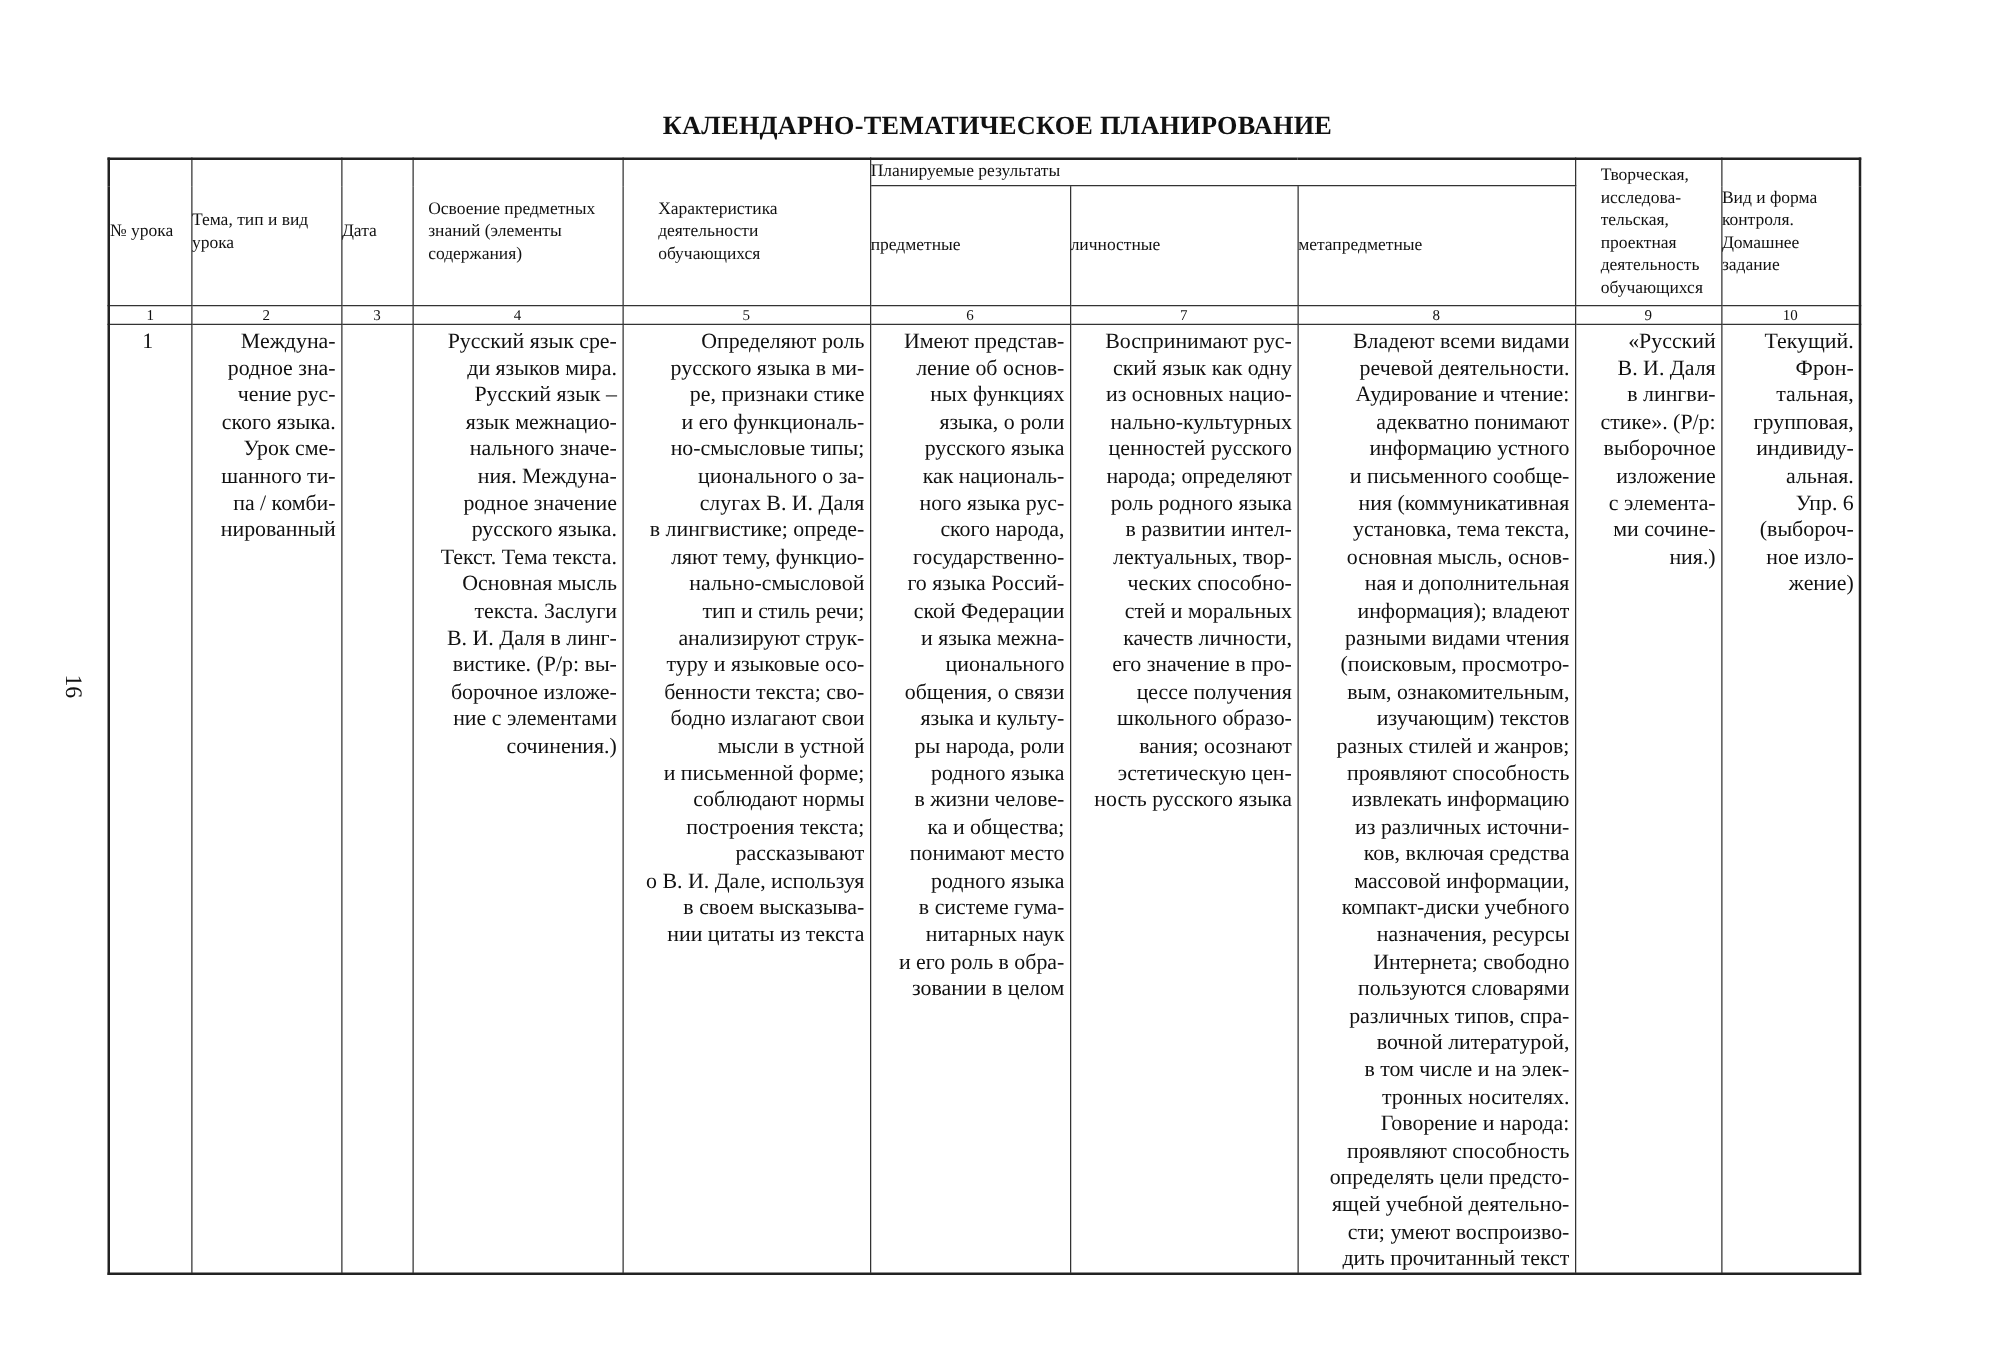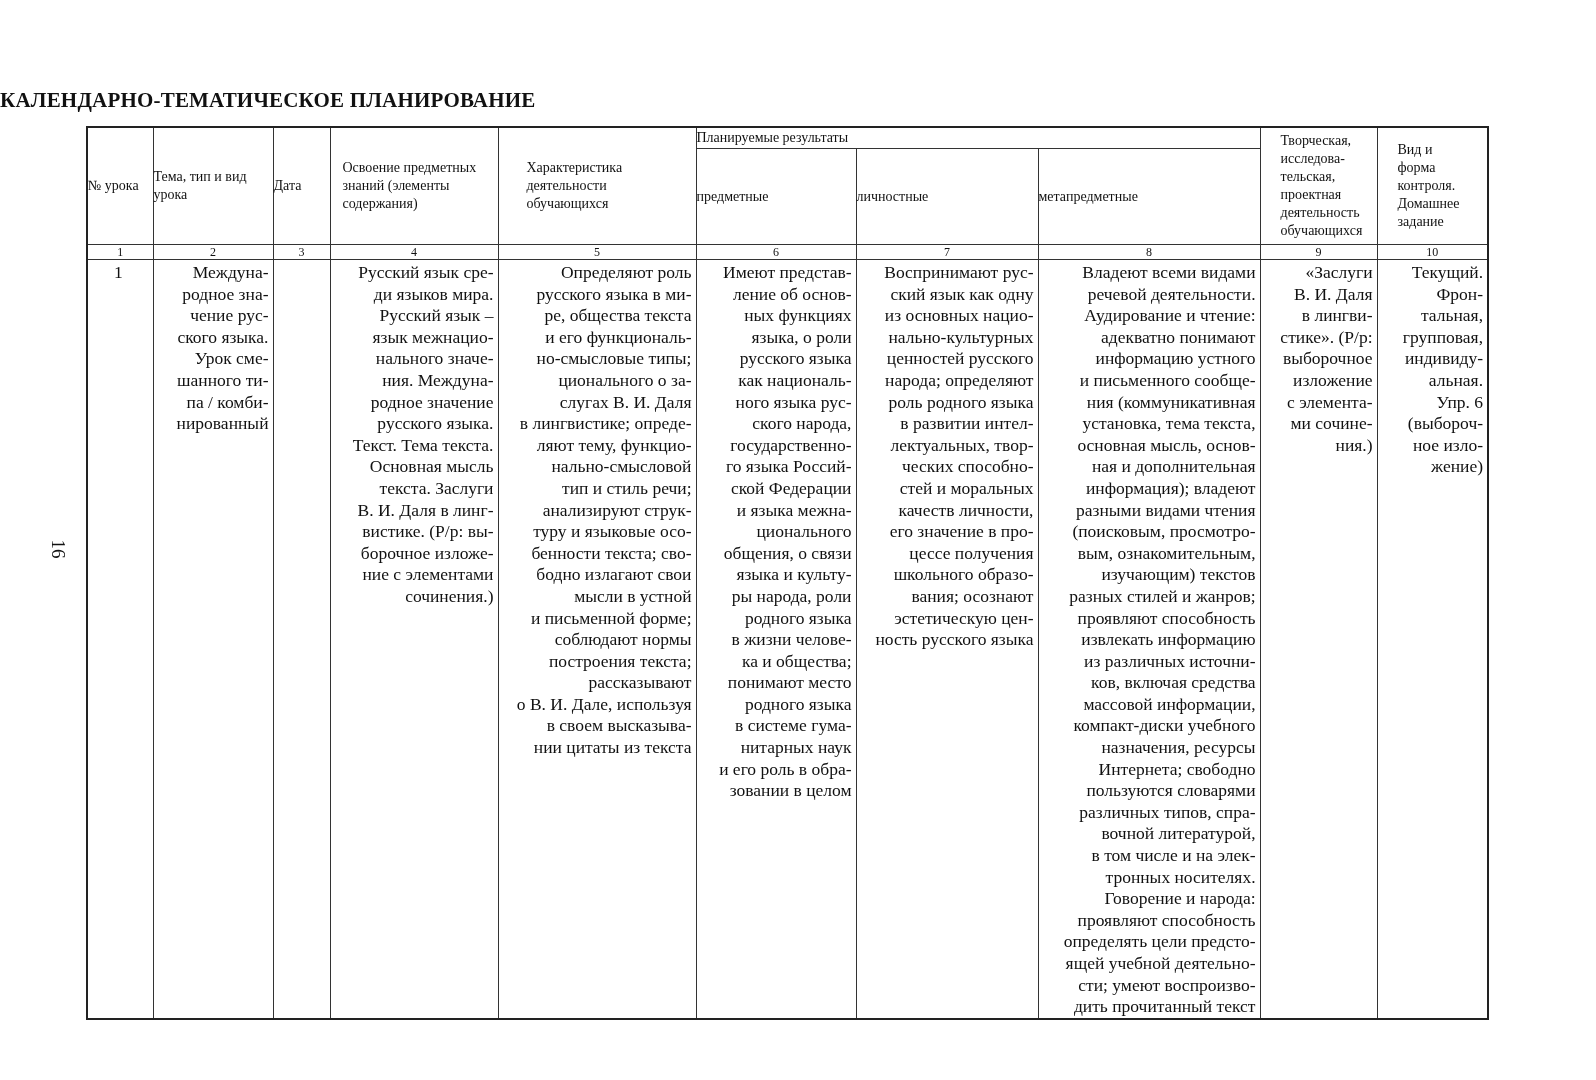--- a/index.html
+++ b/index.html
@@ -1,21 +1,21 @@
 <!DOCTYPE html>
 <html><head>
 <meta charset="utf-8">
 <style>
   html, body { margin: 0; padding: 0; }
   body {
     width: 1596px; height: 1080px; background: #ffffff; position: relative; overflow: hidden;
     font-family: "Liberation Serif", "DejaVu Serif", serif; color: #111;
   }
   .title {
-    position: absolute; left: 0; top: 88px; width: 1596px; text-align: left;
+    position: absolute; left: 0; top: 88px; width: 1596px; text-align: center;
     font-weight: bold; font-size: 21px; letter-spacing: 0.2px;
     padding-left: 0;
   }
   .title span { position: relative; left: 0; }
   .page-num {
     position: absolute; left: 48px; top: 538px; font-size: 19px;
     transform: rotate(90deg); transform-origin: center;
   }
   table.plan {
     position: absolute; left: 86px; top: 126px; width: 1401px; height: 888px;
@@ -57,21 +57,21 @@
   </colgroup>
   <tbody>
       <tr class="hdr-1">
     <th rowspan="2">№ урока</th>
     <th rowspan="2">Тема, тип и вид урока</th>
     <th rowspan="2">Дата</th>
     <th rowspan="2" style="padding:0 12px">Освоение предметных знаний (элементы содержания)</th>
     <th rowspan="2" style="padding:16px 28px">Характеристика деятельности обучающихся</th>
     <th colspan="3">Планируемые результаты</th>
     <th rowspan="2" style="padding:0 20px">Творческая, исследова-тельская, проектная деятельность обучающихся</th>
-    <th rowspan="2" style="padding:0 20px">Вид и форма контроля. Домашнее задание</th>
+    <th rowspan="2" style="padding:0 0">Вид и форма контроля. Домашнее задание</th>
   </tr>
   <tr class="hdr-2">
     <th>предметные</th>
     <th>личностные</th>
     <th>метапредметные</th>
   </tr>
   <tr class="num-row">
     <td>1</td>
     <td>2</td>
     <td>3</td>
@@ -114,21 +114,21 @@
           <span class="cell-line">текста. Заслуги</span>
           <span class="cell-line">В. И. Даля в линг-</span>
           <span class="cell-line">вистике. (Р/р: вы-</span>
           <span class="cell-line">борочное изложе-</span>
           <span class="cell-line">ние с элементами</span>
           <span class="cell-line">сочинения.)</span>
         </td>
     <td>
           <span class="cell-line">Определяют роль</span>
           <span class="cell-line">русского языка в ми-</span>
-          <span class="cell-line">ре, общества текста</span>
+          <span class="cell-line">ре, признаки стике</span>
           <span class="cell-line">и его функциональ-</span>
           <span class="cell-line">но-смысловые типы;</span>
           <span class="cell-line">ционального о за-</span>
           <span class="cell-line">слугах В. И. Даля</span>
           <span class="cell-line">в лингвистике; опреде-</span>
           <span class="cell-line">ляют тему, функцио-</span>
           <span class="cell-line">нально-смысловой</span>
           <span class="cell-line">тип и стиль речи;</span>
           <span class="cell-line">анализируют струк-</span>
           <span class="cell-line">туру и языковые осо-</span>
@@ -221,21 +221,21 @@
           <span class="cell-line">в том числе и на элек-</span>
           <span class="cell-line">тронных носителях.</span>
           <span class="cell-line it">Говорение и народа:</span>
           <span class="cell-line">проявляют способность</span>
           <span class="cell-line">определять цели предсто-</span>
           <span class="cell-line">ящей учебной деятельно-</span>
           <span class="cell-line">сти; умеют воспроизво-</span>
           <span class="cell-line">дить прочитанный текст</span>
         </td>
     <td>
-          <span class="cell-line">«Заслуги</span>
+          <span class="cell-line">«Русский</span>
           <span class="cell-line">В. И. Даля</span>
           <span class="cell-line">в лингви-</span>
           <span class="cell-line">стике». (Р/р:</span>
           <span class="cell-line">выборочное</span>
           <span class="cell-line">изложение</span>
           <span class="cell-line">с элемента-</span>
           <span class="cell-line">ми сочине-</span>
           <span class="cell-line">ния.)</span>
         </td>
     <td>

